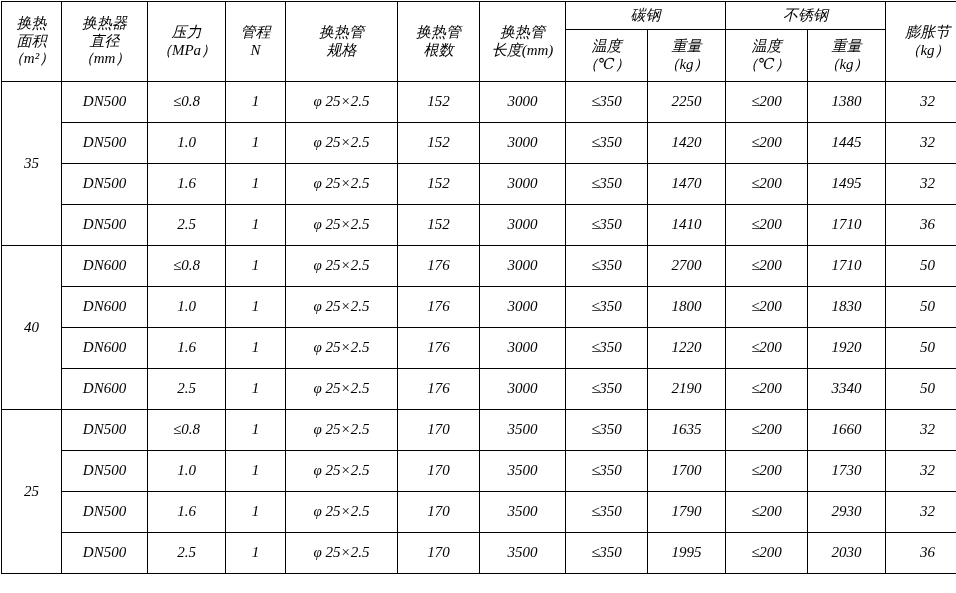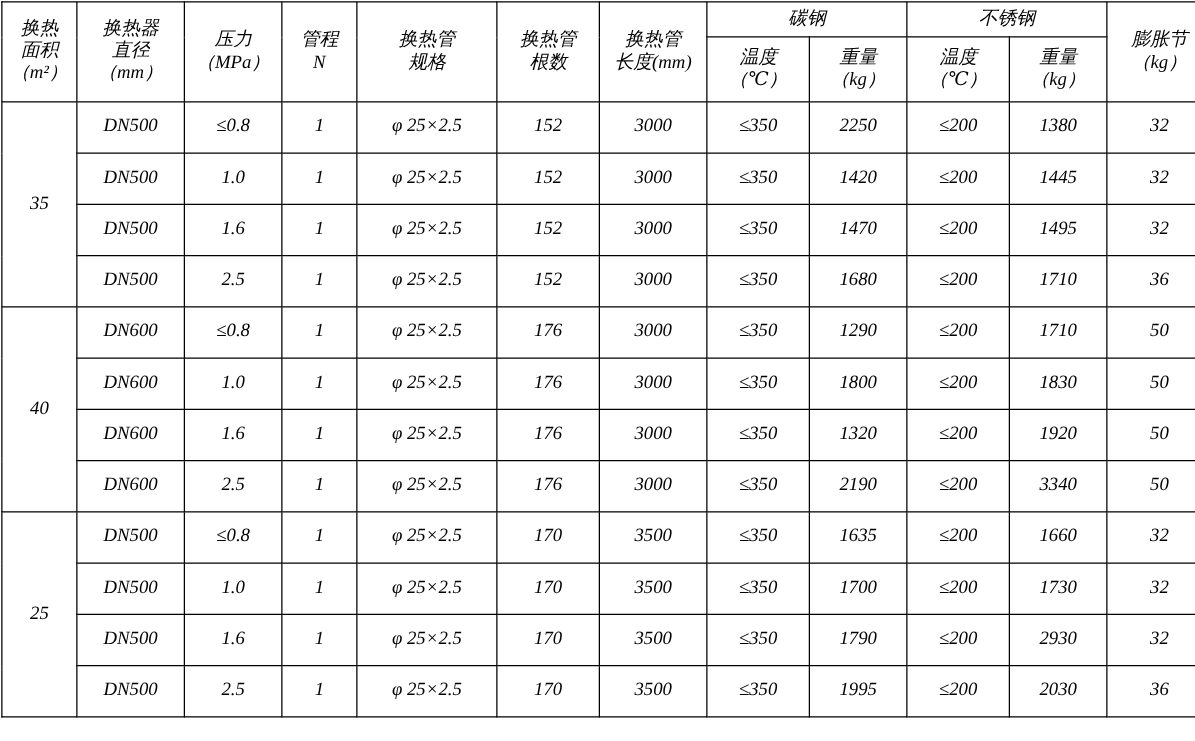--- a/index.html
+++ b/index.html
@@ -183,37 +183,37 @@
 
       </tr>
       <tr>
         <td class="dn">DN500</td>
         <td class="num">2.5</td>
         <td class="num">1</td>
         <td class="spec-col">φ 25×2.5</td>
         <td class="num">152</td>
         <td class="num">3000</td>
         <td class="num">≤350</td>
-        <td class="num">1680</td>
+        <td class="num">1410</td>
         <td class="num">≤200</td>
         <td class="num">1710</td>
         <td class="num">36</td>
 
       </tr>
 
       <tr>
         <td rowspan="4" class="area-cell">40</td>
         <td class="dn">DN600</td>
         <td class="num">≤0.8</td>
         <td class="num">1</td>
         <td class="spec-col">φ 25×2.5</td>
         <td class="num">176</td>
         <td class="num">3000</td>
         <td class="num">≤350</td>
-        <td class="num">1290</td>
+        <td class="num">2700</td>
         <td class="num">≤200</td>
         <td class="num">1710</td>
         <td class="num">50</td>
 
       </tr>
       <tr>
         <td class="dn">DN600</td>
         <td class="num">1.0</td>
         <td class="num">1</td>
         <td class="spec-col">φ 25×2.5</td>
@@ -227,21 +227,21 @@
 
       </tr>
       <tr>
         <td class="dn">DN600</td>
         <td class="num">1.6</td>
         <td class="num">1</td>
         <td class="spec-col">φ 25×2.5</td>
         <td class="num">176</td>
         <td class="num">3000</td>
         <td class="num">≤350</td>
-        <td class="num">1320</td>
+        <td class="num">1220</td>
         <td class="num">≤200</td>
         <td class="num">1920</td>
         <td class="num">50</td>
 
       </tr>
       <tr>
         <td class="dn">DN600</td>
         <td class="num">2.5</td>
         <td class="num">1</td>
         <td class="spec-col">φ 25×2.5</td>

